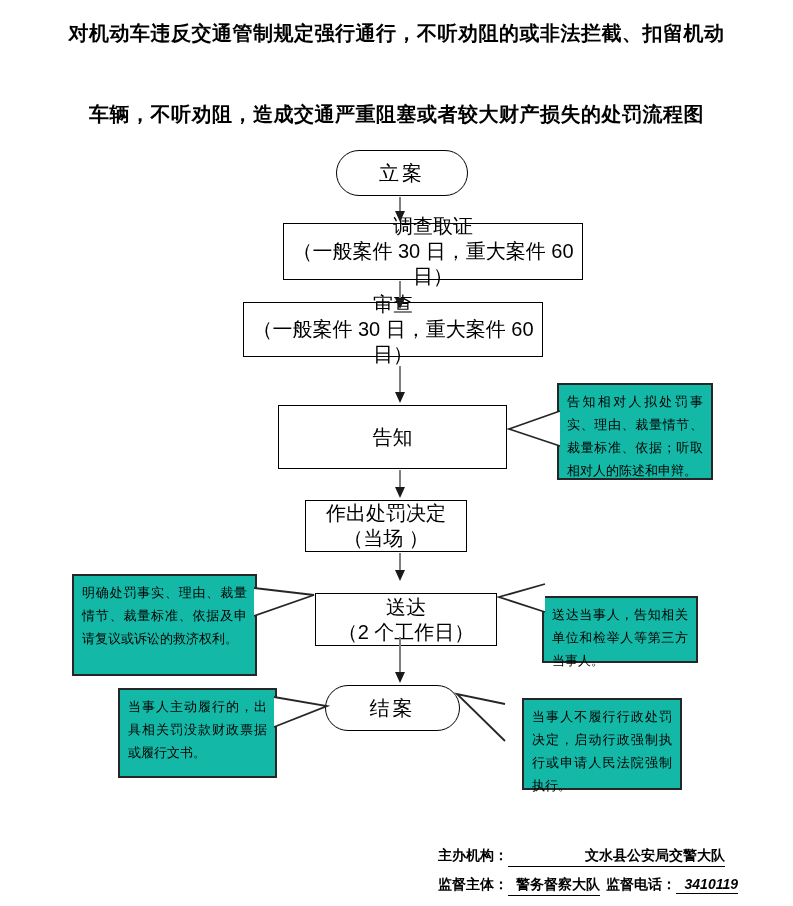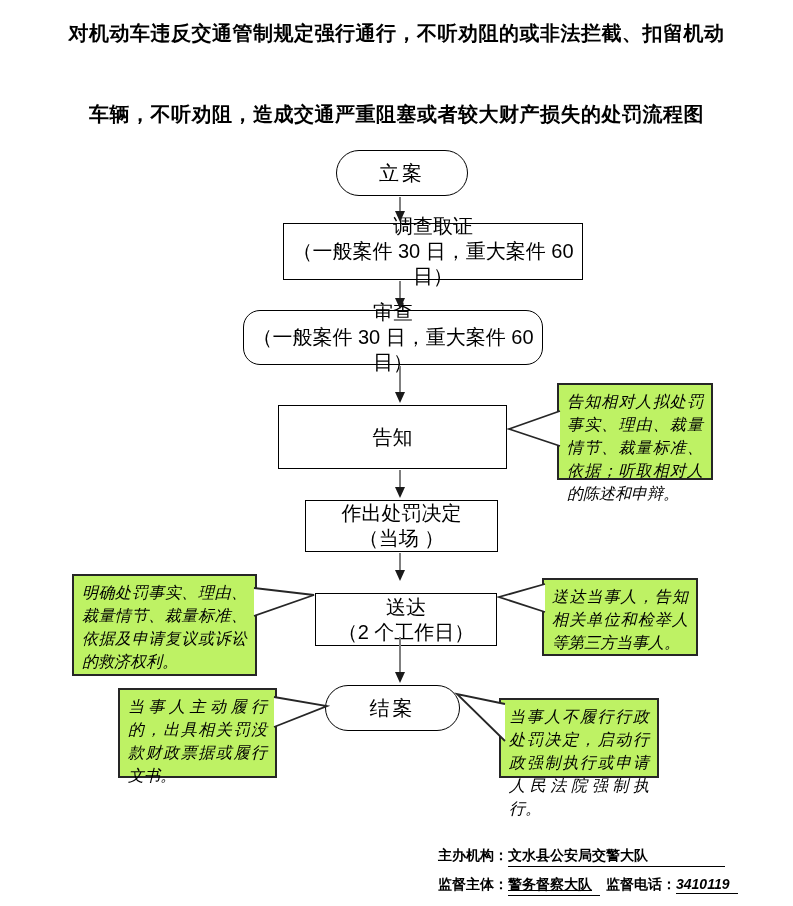--- a/index.html
+++ b/index.html
@@ -18,54 +18,54 @@
   .flow-node{
     position:absolute;box-sizing:border-box;background:#fff;
     display:flex;flex-direction:column;align-items:center;justify-content:center;
     font-size:20px;line-height:25px;text-align:center;color:#000;
   }
   .oval{border:1.5px solid #000;border-radius:24px;}
   .rect{border:1.5px solid #000;}
 
   #oval-start{left:336px;top:150px;width:132px;height:46px;letter-spacing:3px;}
   #box-investigation{left:243px;top:223px;width:300px;height:57px;margin-left:40px;}
-  #box-review{left:243px;top:310px;width:300px;height:55px;border-radius:17px;}
+  #box-review{left:243px;top:302px;width:300px;height:55px;}
   #box-notification{left:278px;top:405px;width:229px;height:64px;gap:26px;}
-  #box-decision{left:305px;top:500px;width:193px;height:52px;}
+  #box-decision{left:305px;top:500px;width:162px;height:52px;}
   #box-delivery{left:315px;top:593px;width:182px;height:53px;}
   #oval-end{left:325px;top:685px;width:135px;height:46px;letter-spacing:3px;}
 
   .callout{
-    position:absolute;box-sizing:border-box;background:#bef264;
+    position:absolute;box-sizing:border-box;background:#14b8a6;
     border:2px solid #262626;padding:5px 8px;
-    font-size:16px;line-height:23px;text-align:justify;color:#000;font-style:italic;
+    font-size:13px;line-height:23px;text-align:justify;color:#000;
   }
   #callout-notify-right{left:557px;top:383px;width:156px;height:97px;}
   #callout-deliver-left{left:72px;top:574px;width:185px;height:102px;}
-  #callout-deliver-right{left:542px;top:578px;width:156px;height:78px;}
+  #callout-deliver-right{left:542px;top:596px;width:156px;height:67px;}
   #callout-close-left{left:118px;top:688px;width:159px;height:90px;}
-  #callout-close-right{left:499px;top:698px;width:160px;height:80px;}
+  #callout-close-right{left:522px;top:698px;width:160px;height:92px;}
 
   #connector-overlay{
     position:absolute;left:0;top:0;width:793px;height:906px;
     z-index:10;pointer-events:none;
   }
 
   .footer-line{
     position:absolute;left:438px;font-size:14px;font-weight:bold;
     white-space:nowrap;color:#000;
   }
   #footer-line1{top:847px;}
   #footer-line2{top:876px;}
   .u{
-    display:inline-block;border-bottom:1.5px solid #000;text-align:left;
+    display:inline-block;border-bottom:1.5px solid #000;text-align:right;
     padding-bottom:1px;
   }
   .u-org{width:217px;}
-  .u-sup{width:92px;text-decoration:underline;}
+  .u-sup{width:92px;}
   .u-phone{width:62px;font-style:italic;}
   .footer-gap{display:inline-block;width:6px;}
 </style>
 </head>
 <body>
 
 <div class="title-line" id="title1">对机动车违反交通管制规定强行通行，不听劝阻的或非法拦截、扣留机动</div>
 <div class="title-line" id="title2">车辆，不听劝阻，造成交通严重阻塞或者较大财产损失的处罚流程图</div>
 
 <div class="flow-node oval" id="oval-start">

